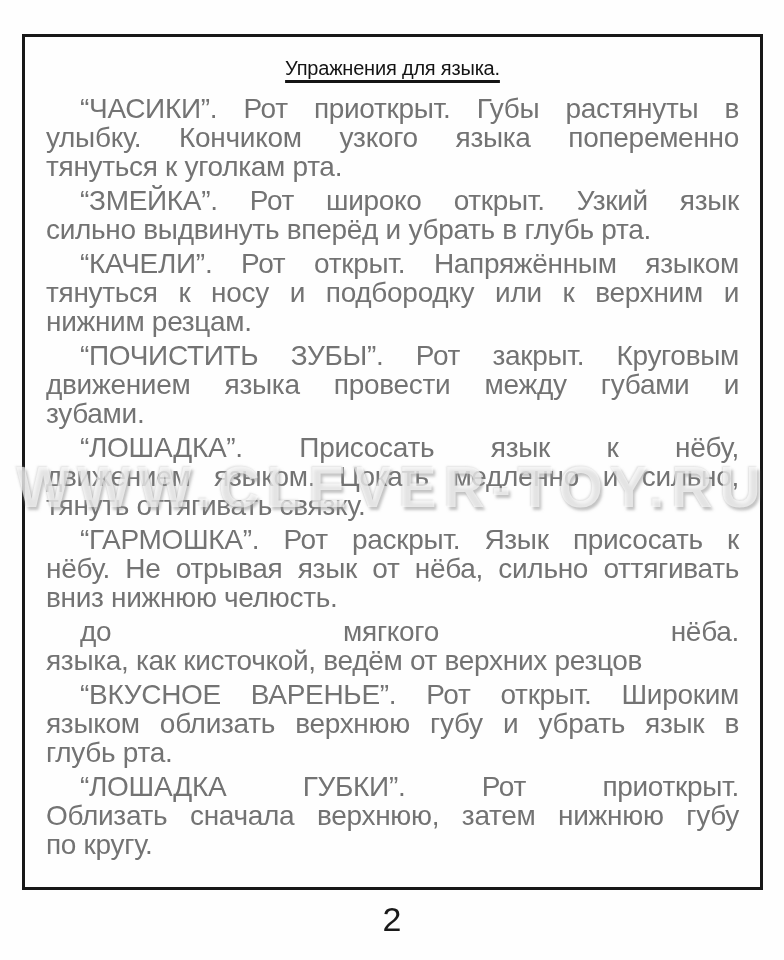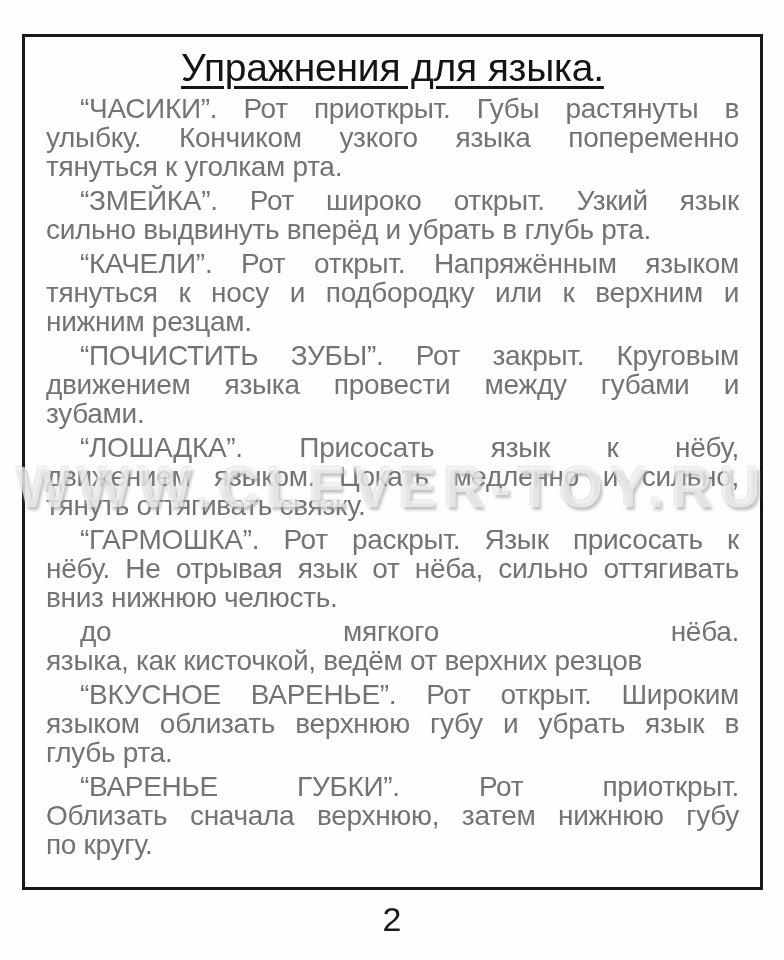--- a/index.html
+++ b/index.html
@@ -23,21 +23,21 @@
     top: 34px;
     width: 741px;
     height: 856px;
     border: 3px solid #181818;
     box-sizing: border-box;
     padding: 15px 21px 0 21px;
     background: transparent;
   }
   .title {
     text-align: center;
-    font-size: 39px;
+    font-size: 20px;
     font-weight: 500;
     color: #141414;
     text-decoration: underline;
     text-decoration-thickness: 2.5px;
     text-underline-offset: 5px;
     letter-spacing: -0.2px;
     margin: 0 0 10px 0;
     line-height: 32px;
   }
   .paras {
@@ -126,21 +126,21 @@
         <div class="para">
           <div class="line">до мягкого нёба.</div>
           <div class="line">языка, как кисточкой, ведём от верхних резцов</div>
         </div>
         <div class="para">
           <div class="line">“ВКУСНОЕ ВАРЕНЬЕ”. Рот открыт. Широким</div>
           <div class="line">языком облизать верхнюю губу и убрать язык в</div>
           <div class="line">глубь рта.</div>
         </div>
         <div class="para">
-          <div class="line">“ВАРЕНЬЕ ГУБКИ”. Рот приоткрыт.</div>
+          <div class="line">“ЛОШАДКА ГУБКИ”. Рот приоткрыт.</div>
           <div class="line">Облизать сначала верхнюю, затем нижнюю губу</div>
           <div class="line">по кругу.</div>
         </div>
       </div>
   </div>
   <div class="watermark">WWW.CLEVER-TOY.RU</div>
   <div class="page-num">2</div>
 </div>
 
 </body></html>

